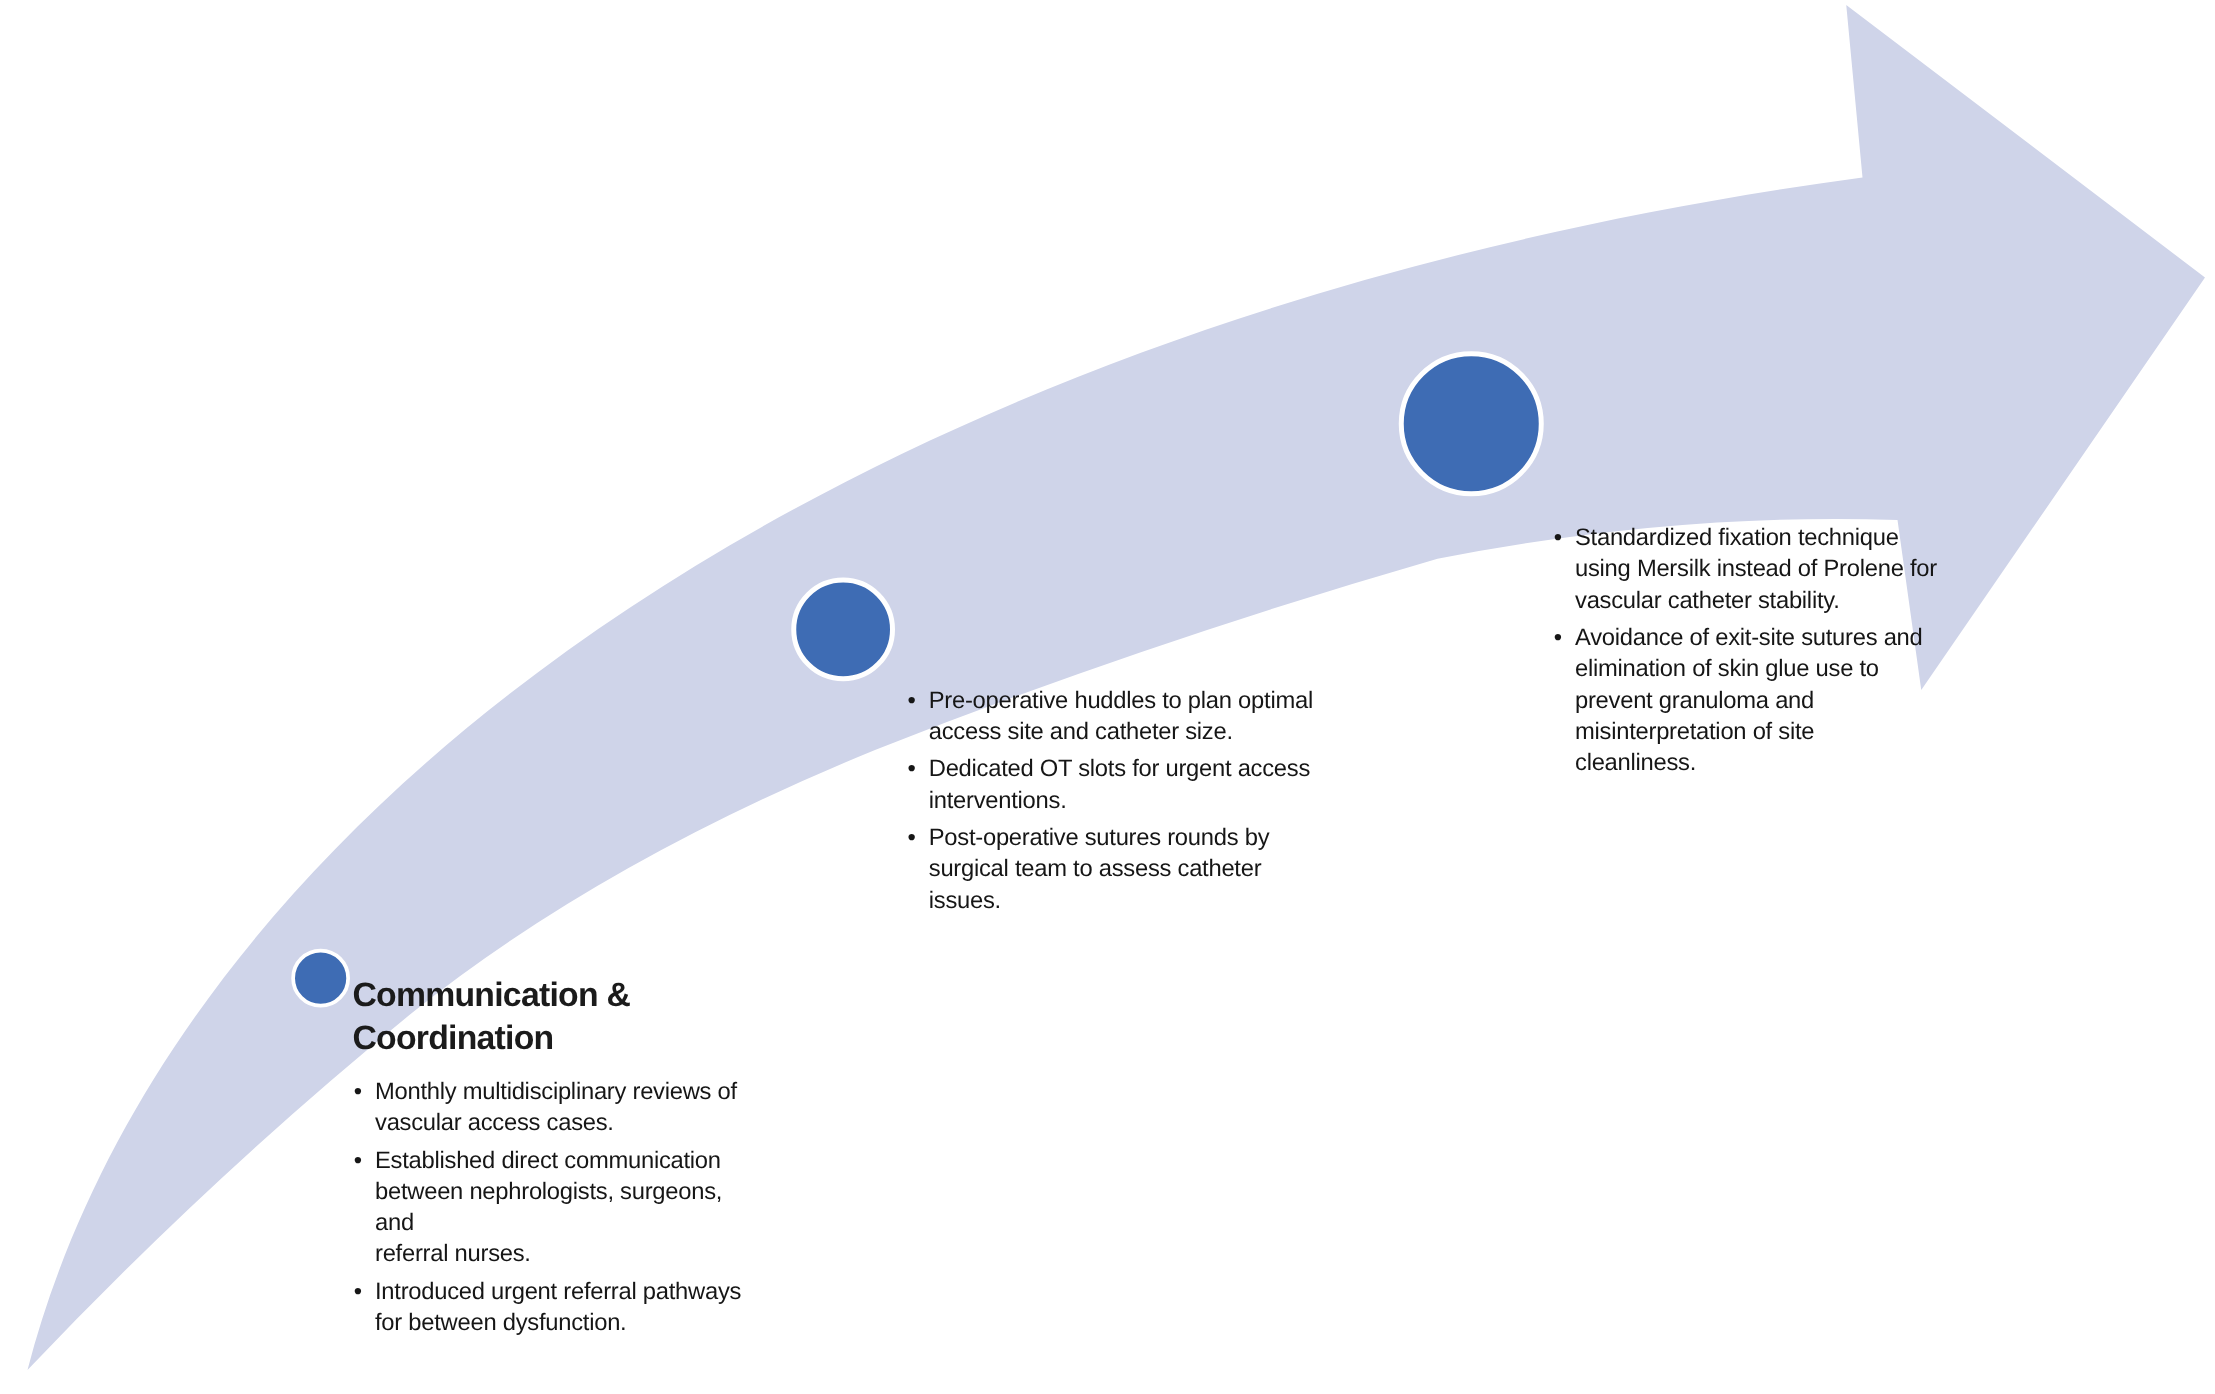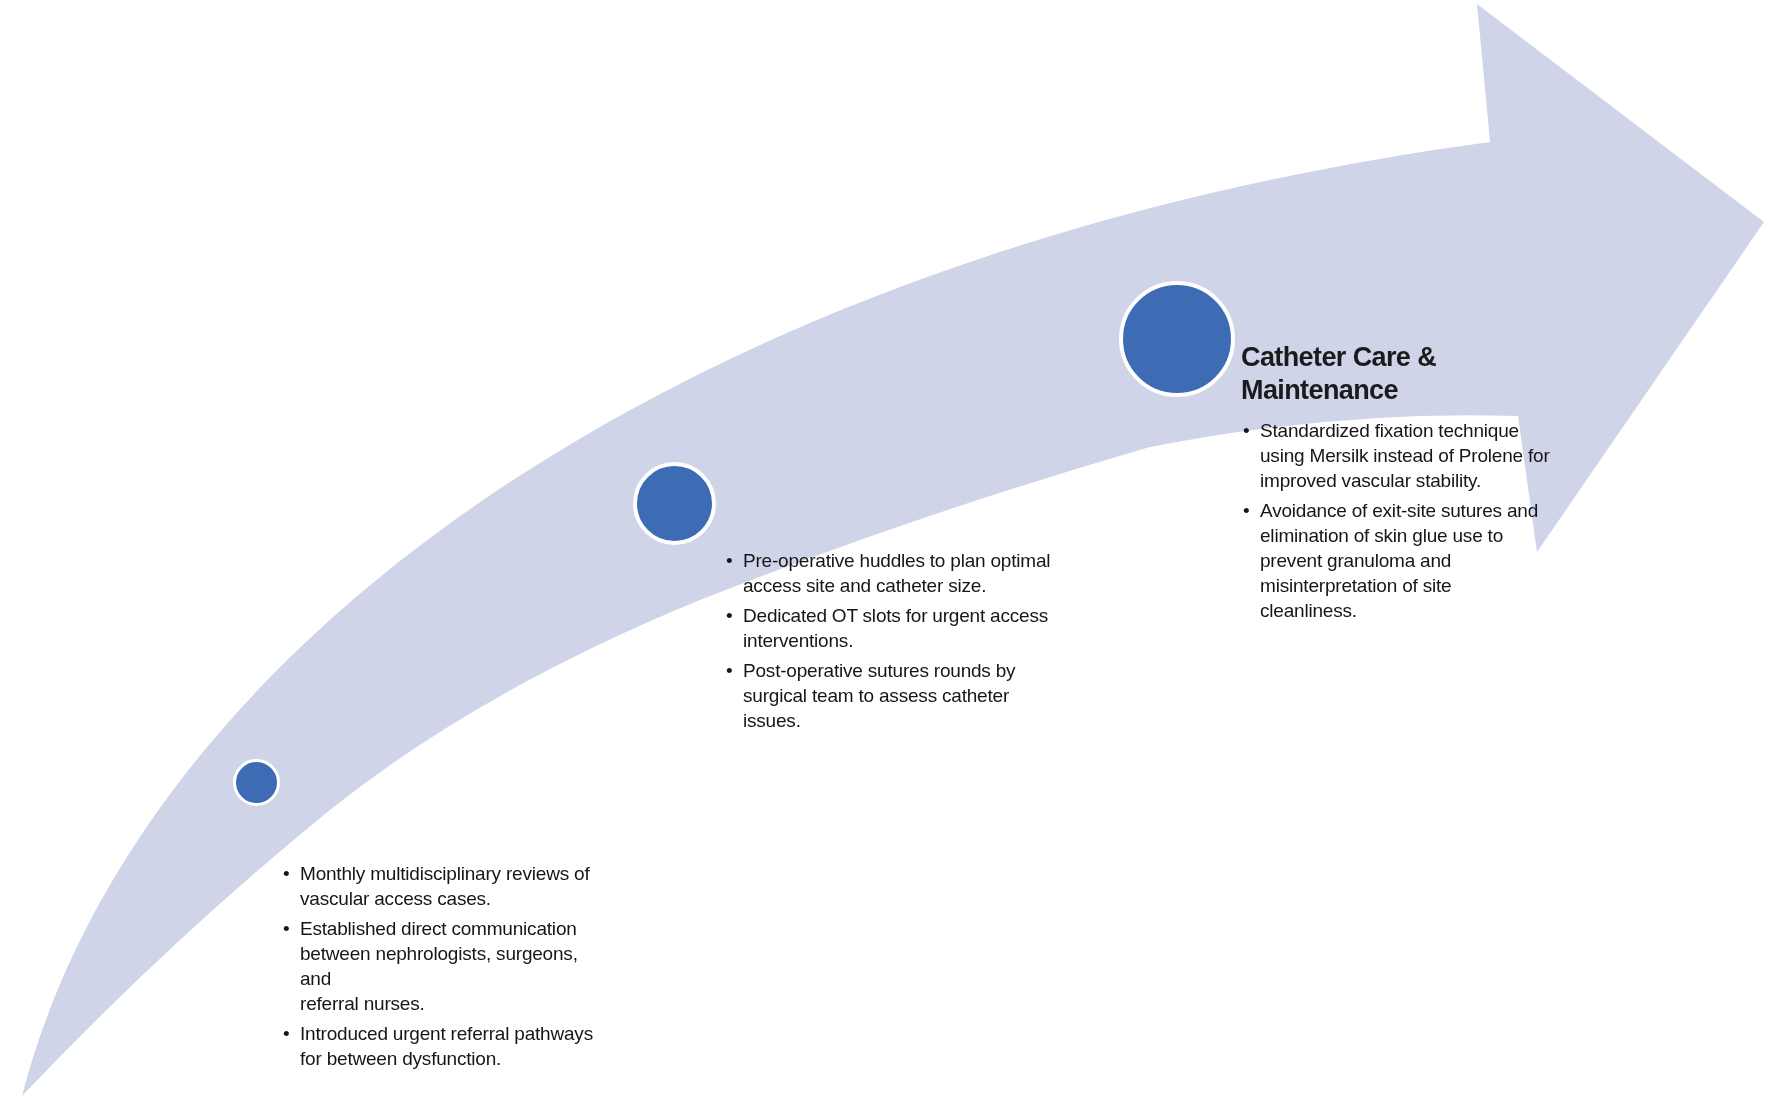--- a/index.html
+++ b/index.html
@@ -75,20 +75,22 @@
              L 1537 552
              L 1518 416
              Q 1340 410 1150 447
              Q 915 515 700 600
              Q 480 690 330 810
              Q 170 940 22 1096
              Z" fill="#cfd4e9"></path>
   </svg>
 
   <div class="milestone-circle circle-1"></div>
+  <h2 class="milestone-title title-1">Communication &amp;
+Coordination</h2>
   <div class="bullet-list bullets-1">
     <div class="bullet-item">
       <span class="bullet-dot">•</span>
       <span class="bullet-text">Monthly multidisciplinary reviews of
 vascular access cases.</span>
     </div>
     <div class="bullet-item">
       <span class="bullet-dot">•</span>
       <span class="bullet-text">Established direct communication
 between nephrologists, surgeons, and
@@ -115,28 +117,26 @@
     </div>
     <div class="bullet-item">
       <span class="bullet-dot">•</span>
       <span class="bullet-text">Post-operative sutures rounds by
 surgical team to assess catheter
 issues.</span>
     </div>
   </div>
 
   <div class="milestone-circle circle-3"></div>
-  <h2 class="milestone-title title-3">Catheter Care &amp;
-Maintenance</h2>
   <div class="bullet-list bullets-3">
     <div class="bullet-item">
       <span class="bullet-dot">•</span>
       <span class="bullet-text">Standardized fixation technique
 using Mersilk instead of Prolene for
-improved vascular stability.</span>
+vascular catheter stability.</span>
     </div>
     <div class="bullet-item">
       <span class="bullet-dot">•</span>
       <span class="bullet-text">Avoidance of exit-site sutures and
 elimination of skin glue use to
 prevent granuloma and
 misinterpretation of site
 cleanliness.</span>
     </div>
   </div>

